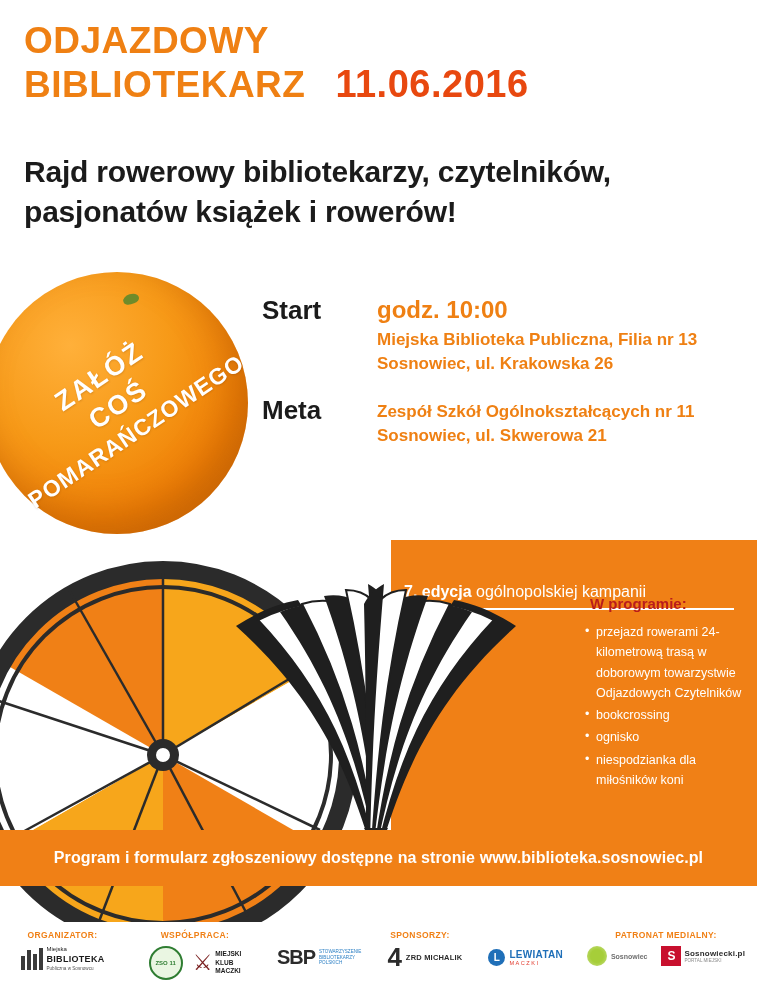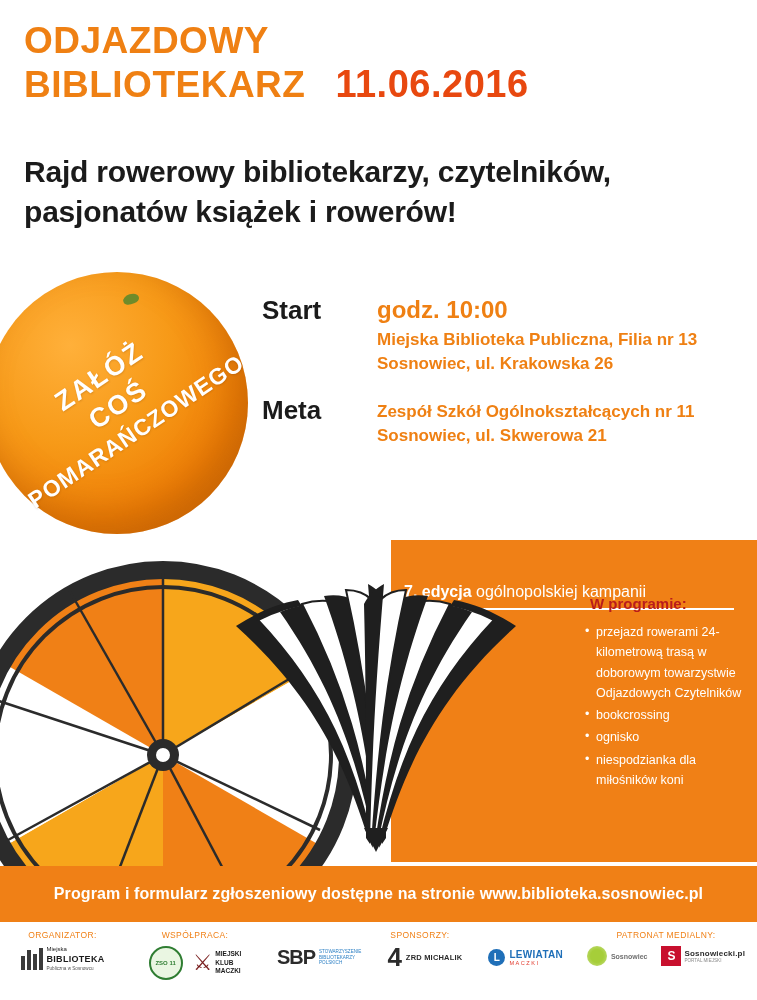--- a/index.html
+++ b/index.html
@@ -93,34 +93,34 @@
     position:absolute;left:-52px;top:540px;width:430px;height:430px;
   }
   .wheel svg{display:block;}
 
   
   .book{position:absolute;left:196px;top:508px;width:360px;height:360px;}
   .book svg{display:block;}
 
   
   .band{
-    position:absolute;left:0;top:866px;width:757px;height:56px;background:#f08016;
+    position:absolute;left:0;top:830px;width:757px;height:56px;background:#f08016;
     display:flex;align-items:center;justify-content:center;
   }
   .band-text{
     font-size:16px;font-weight:bold;color:#ffffff;letter-spacing:0.1px;
   }
 
   
   .sponsors{
     position:absolute;left:0;top:922px;width:757px;height:78px;background:#ffffff;
   }
   .sp-group{position:absolute;top:0;height:78px;}
   .sp-title{
-    font-size:8.5px;font-weight:normal;color:#f08016;letter-spacing:.4px;
+    font-size:8.5px;font-weight:bold;color:#f08016;letter-spacing:.4px;
     text-align:center;padding-top:8px;
   }
   .sp-logos{display:flex;align-items:center;justify-content:center;gap:10px;padding-top:6px;}
 
   .logo-mbp{display:flex;align-items:center;gap:4px;}
   .logo-mbp .bars{display:flex;gap:2px;align-items:flex-end;height:22px;}
   .logo-mbp .bars i{display:block;width:4px;background:#3b3b3b;}
   .logo-mbp .txt{font-size:6px;line-height:1.25;color:#1b1b1b;text-align:left;}
   .logo-mbp .txt b{font-size:9px;letter-spacing:.3px;display:block;}
   .logo-mbp .txt .small{font-size:4.6px;color:#555;}

